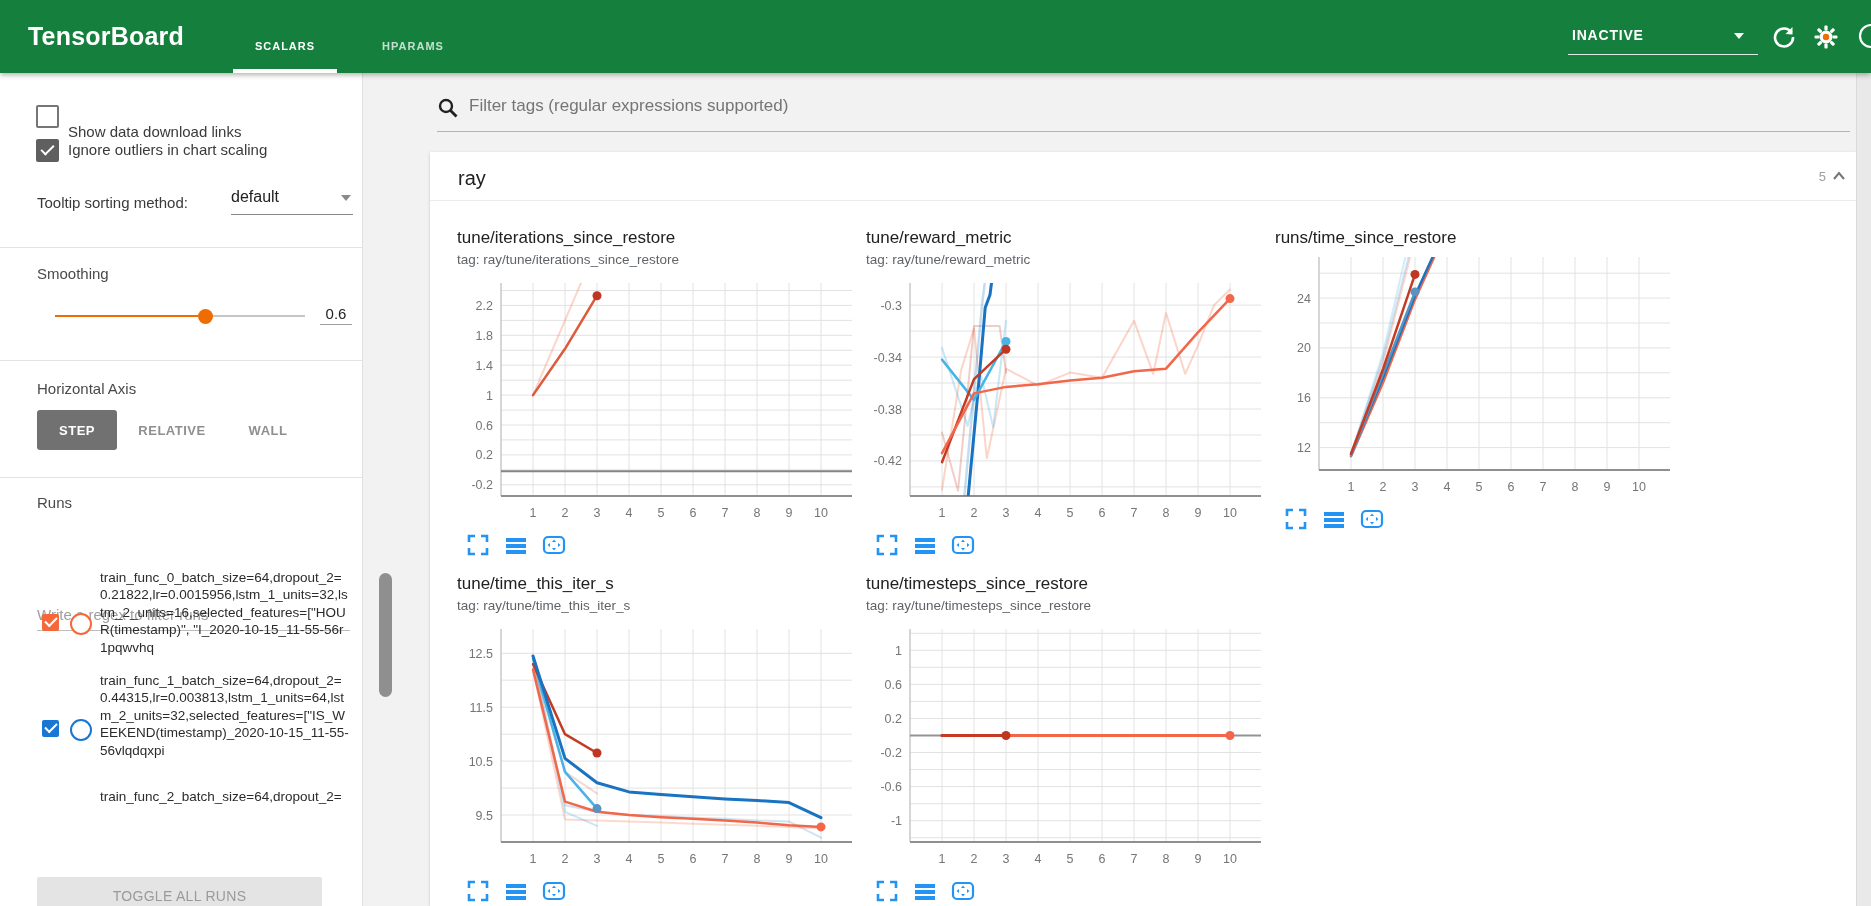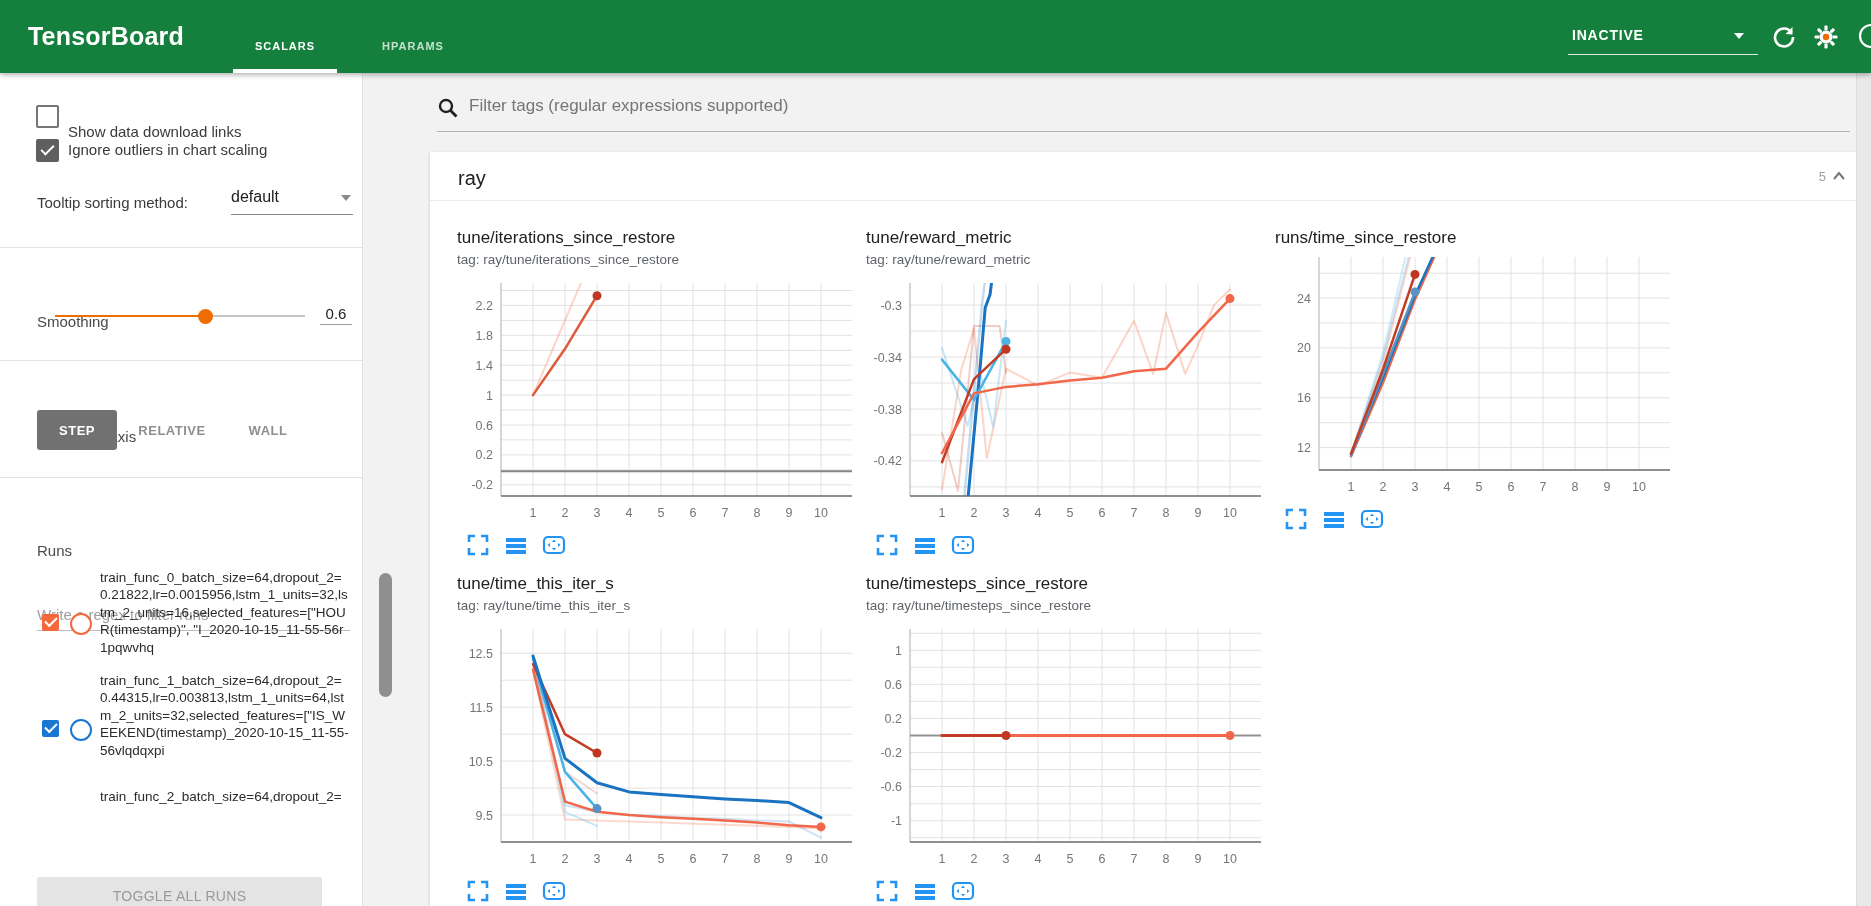--- a/index.html
+++ b/index.html
@@ -31,21 +31,21 @@
   .icon-help{left:1858px;top:23px;}
   
   .sidebar{position:absolute;left:0;top:73px;width:362px;height:833px;background:#fff;
     border-right:1px solid #e0e0e0;z-index:10;}
   .divider{position:absolute;left:0;width:362px;height:1px;background:#e3e3e3;}
   .cb{position:absolute;width:19px;height:19px;border:2px solid #767676;border-radius:2px;background:#fff;cursor:pointer;}
   .cb.checked{border-color:transparent;}
   .cb .mark{display:block;width:11px;height:5px;border-left:2.5px solid #fff;border-bottom:2.5px solid #fff;
     transform:rotate(-45deg);margin:4px 0 0 3px;}
   .sd-label{position:absolute;font-size:15px;color:#3a3a3a;}
-  .sec-title{position:absolute;left:37px;font-size:15px;color:#4a4a4a;margin-top:48px;}
+  .sec-title{position:absolute;left:37px;font-size:15px;color:#4a4a4a;}
   .select-box{position:absolute;cursor:pointer;border-bottom:1px solid #888;}
   .select-box .val{font-size:16px;color:#212121;}
   .select-box .caret{position:absolute;right:2px;top:7px;width:0;height:0;
     border-left:5px solid transparent;border-right:5px solid transparent;border-top:6px solid #8a8a8a;}
   .slider-track{position:absolute;left:55px;top:315px;width:250px;height:2px;background:#c6c6c6;cursor:pointer;}
   .slider-fill{position:absolute;left:0;top:0;width:150px;height:2px;background:#ef6c00;}
   .slider-thumb{position:absolute;left:143px;top:-6px;width:15px;height:15px;border-radius:50%;background:#ef6c00;cursor:pointer;}
   .smooth-val{position:absolute;left:320px;top:303px;width:32px;border:none;outline:none;
     border-bottom:1px solid #9e9e9e;font-size:15px;color:#212121;text-align:center;
     font-family:"Liberation Sans",sans-serif;background:transparent;padding:2px 0;}

